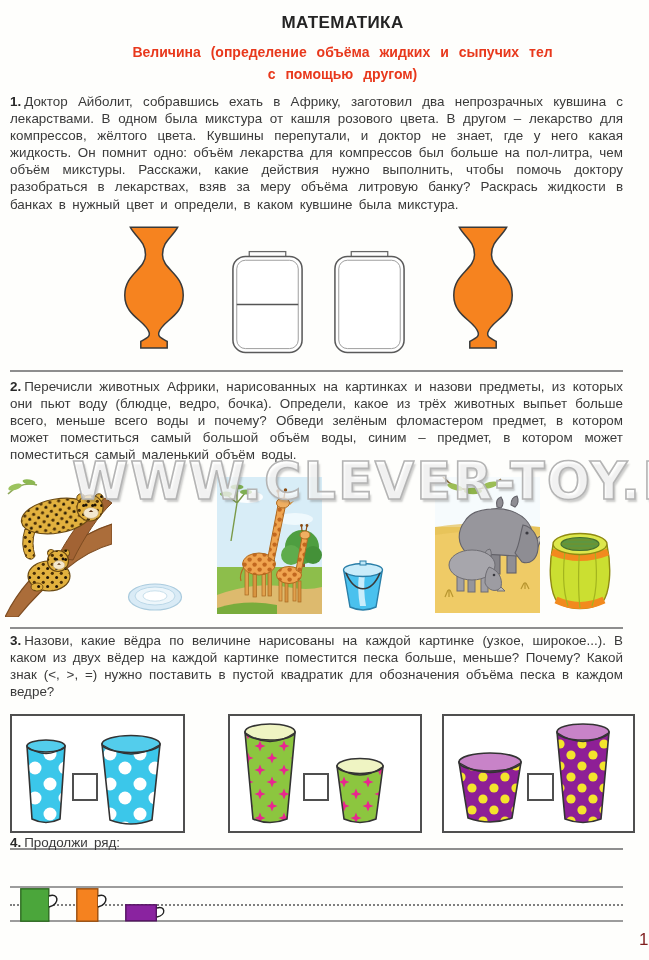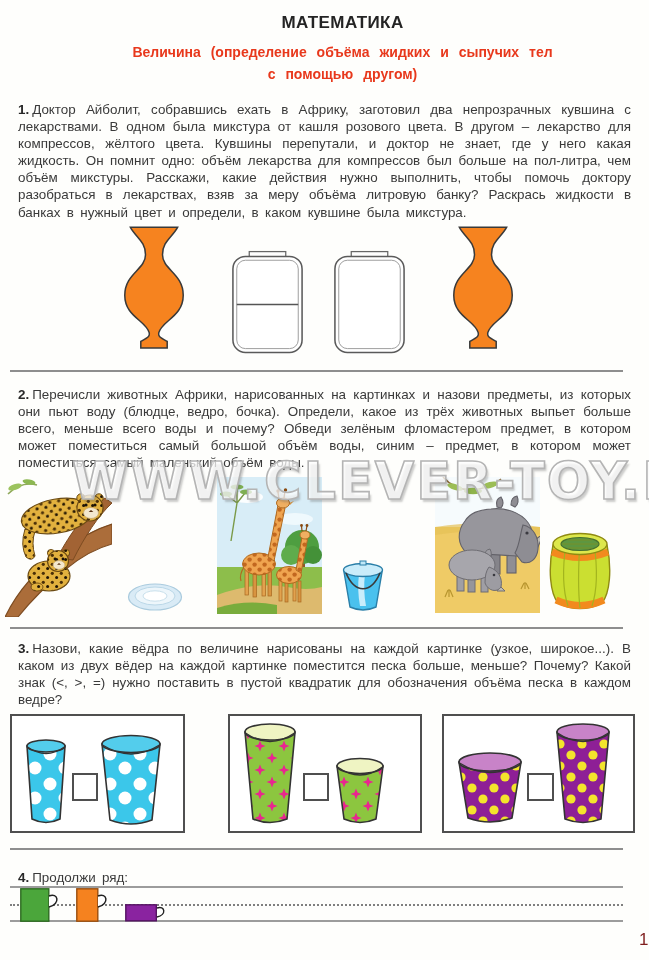--- a/index.html
+++ b/index.html
@@ -4,21 +4,21 @@
 <style>
   html,body{margin:0;padding:0;background:#e8e8e8;}
   .page{position:relative;width:649px;height:960px;background:#FEFEFC;overflow:hidden;
         font-family:"Liberation Sans","DejaVu Sans",sans-serif;color:#3A3A3A;padding-left:36px;}
   .abs{position:absolute;}
   .title{top:13px;left:0;width:100%;text-align:center;font-size:17px;font-weight:bold;
          color:#242424;letter-spacing:.4px;}
   .subtitle{top:41px;left:0;width:100%;text-align:center;font-size:14px;font-weight:bold;
             color:#E8381C;line-height:22px;word-spacing:6px;}
   .para{left:10px;width:613px;font-size:13.4px;line-height:17.1px;text-align:justify;
-        word-spacing:2.6px;margin:8px;}
+        word-spacing:2.6px;margin:0;}
   .tnum{font-weight:bold;color:#282828;margin-right:3px;}
   .ital{}
   .divider{left:10px;width:613px;height:2px;background:#8E8E8E;}
   .frame{border:2px solid #4F4F4F;background:#FFF;box-sizing:border-box;}
   .answer-square{position:absolute;background:#FFF;border:2px solid #4F4F4F;box-sizing:border-box;}
   .watermark{top:452px;left:72px;width:565px;font-size:51px;font-weight:900;letter-spacing:2px;
              white-space:nowrap;color:rgba(255,255,255,0.72);-webkit-text-stroke:1.6px #B4B4B4;
              text-shadow:2px 3px 2px rgba(90,90,90,0.30);z-index:6;font-family:"DejaVu Sans",sans-serif;}
   .lines{box-sizing:border-box;border-top:2px solid #9C9C9C;border-bottom:2px solid #9C9C9C;}
   .dotted{position:absolute;left:0;right:0;top:16px;border-top:2px dotted #7F7F7F;}
@@ -277,21 +277,21 @@
         <path d="M113,16 L121,103 Q139,110 157,103 L165,16 Z" fill="url(#purpDots)"></path>
         <ellipse cx="139" cy="16" rx="26" ry="8" fill="#C883C8"></ellipse>
         <path d="M113.5,17 Q139,34 164.5,17" fill="none" stroke-width="1.4"></path>
       </g>
     </svg>
     <div class="answer-square" style="left:83px;top:57px;width:27px;height:28px;"></div>
   </div>
 
   <div class="abs divider" style="top:848px;"></div>
 
-  <p class="abs para" style="top:861px;"><b class="tnum">4.</b><span>Продолжи ряд:</span></p>
+  <p class="abs para" style="top:834px;"><b class="tnum">4.</b><span>Продолжи ряд:</span></p>
 
   <div class="abs lines" style="left:10px;top:886px;width:613px;height:36px;">
     <div class="dotted"></div>
   </div>
   <div class="abs mug" style="left:20px;top:888px;">
     <svg width="40" height="34" viewBox="0 0 40 34">
       <rect x="0.8" y="0.8" width="28" height="32.4" fill="#4BA63B" stroke="#2E6B22" stroke-width="1.4"></rect>
       <path d="M29,8 C38,4 41,16 29,19" fill="#FFF" stroke="#222" stroke-width="1.5"></path>
     </svg>
   </div>

